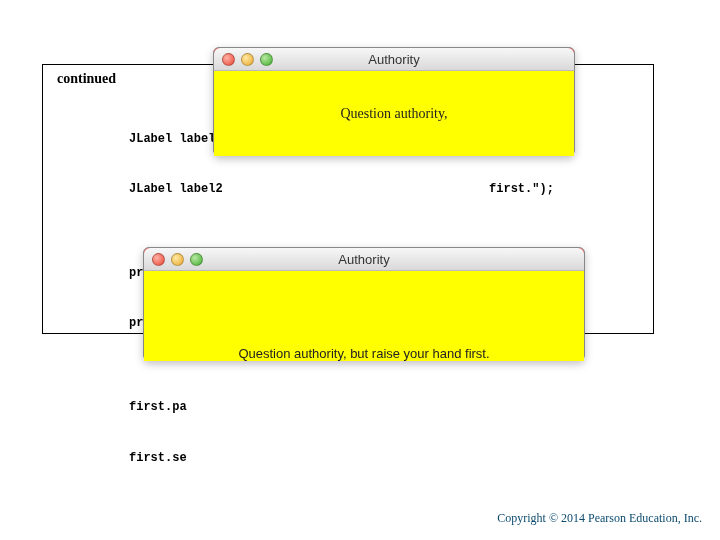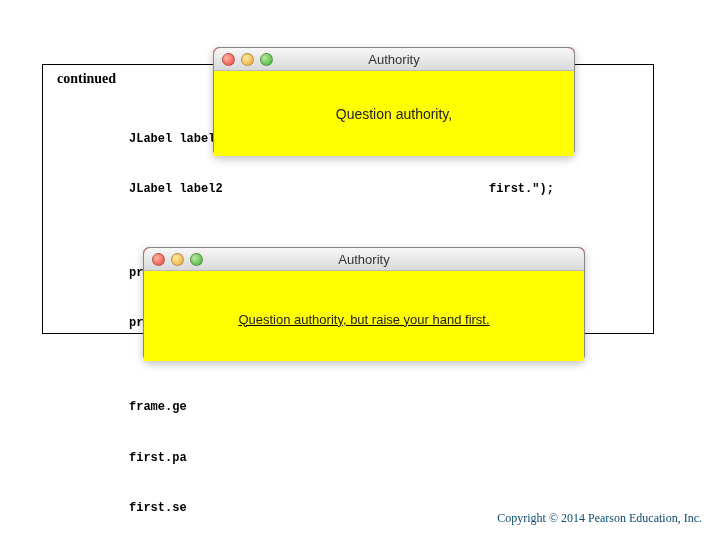--- a/index.html
+++ b/index.html
@@ -94,41 +94,40 @@
   }
   .win1 .ybody {
     height: calc(100% - 22px);
     display: flex;
     flex-direction: column;
     align-items: center;
     justify-content: center;
     gap: 2px;
   }
   .win1 .ybody .line {
-    font-family: Liberation Sans, sans-serif;
+    font-family: Liberation Serif, serif;
     font-size: 14px;
     color: #222;
     text-align: center;
   }
 
   
   .win2 {
     left: 143px;
     top: 247px;
     width: 442px;
     height: 114px;
     z-index: 20;
   }
   .win2 .ybody {
     height: calc(100% - 22px);
     display: flex;
-    align-items: center;
+    align-items: flex-end;
     justify-content: center;
     padding-top: 6px;
-    text-decoration: underline;
   }
   .win2 .ybody .line {
     font-family: "Lucida Grande", Arial, sans-serif;
     font-size: 13px;
     color: #222;
   }
 
   .copyright {
     position: absolute;
     right: 18px;
@@ -143,21 +142,20 @@
 
 <div class="slide-box">
   <div class="continued-label">continued</div>
   <div class="code">
     <div class="indent1">JLabel label1                                      );</div>
     <div class="indent1">JLabel label2                                     first.");</div>
     <div class="indent1"></div>
     <div class="indent1">primary.add</div>
     <div class="indent1">primary.add(label2);</div>
     <div class="indent1"></div>
-    <div class="indent1">frame.ge</div>
     <div class="indent1">first.pa</div>
     <div class="indent1">first.se</div>
     
     
   </div>
 </div>
 
 <div class="mac-window win1">
   <div class="titlebar">
     <div class="traffic">

